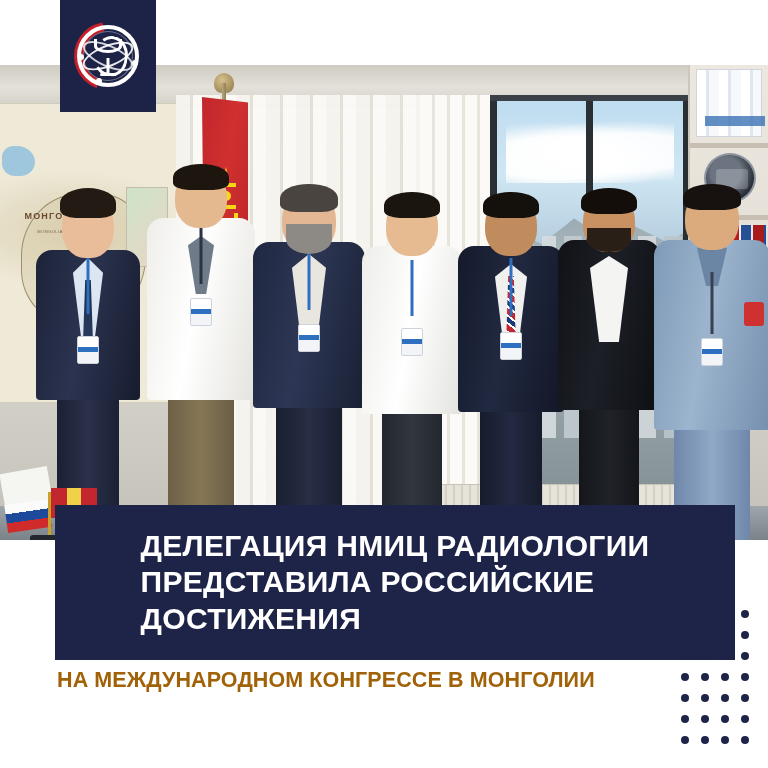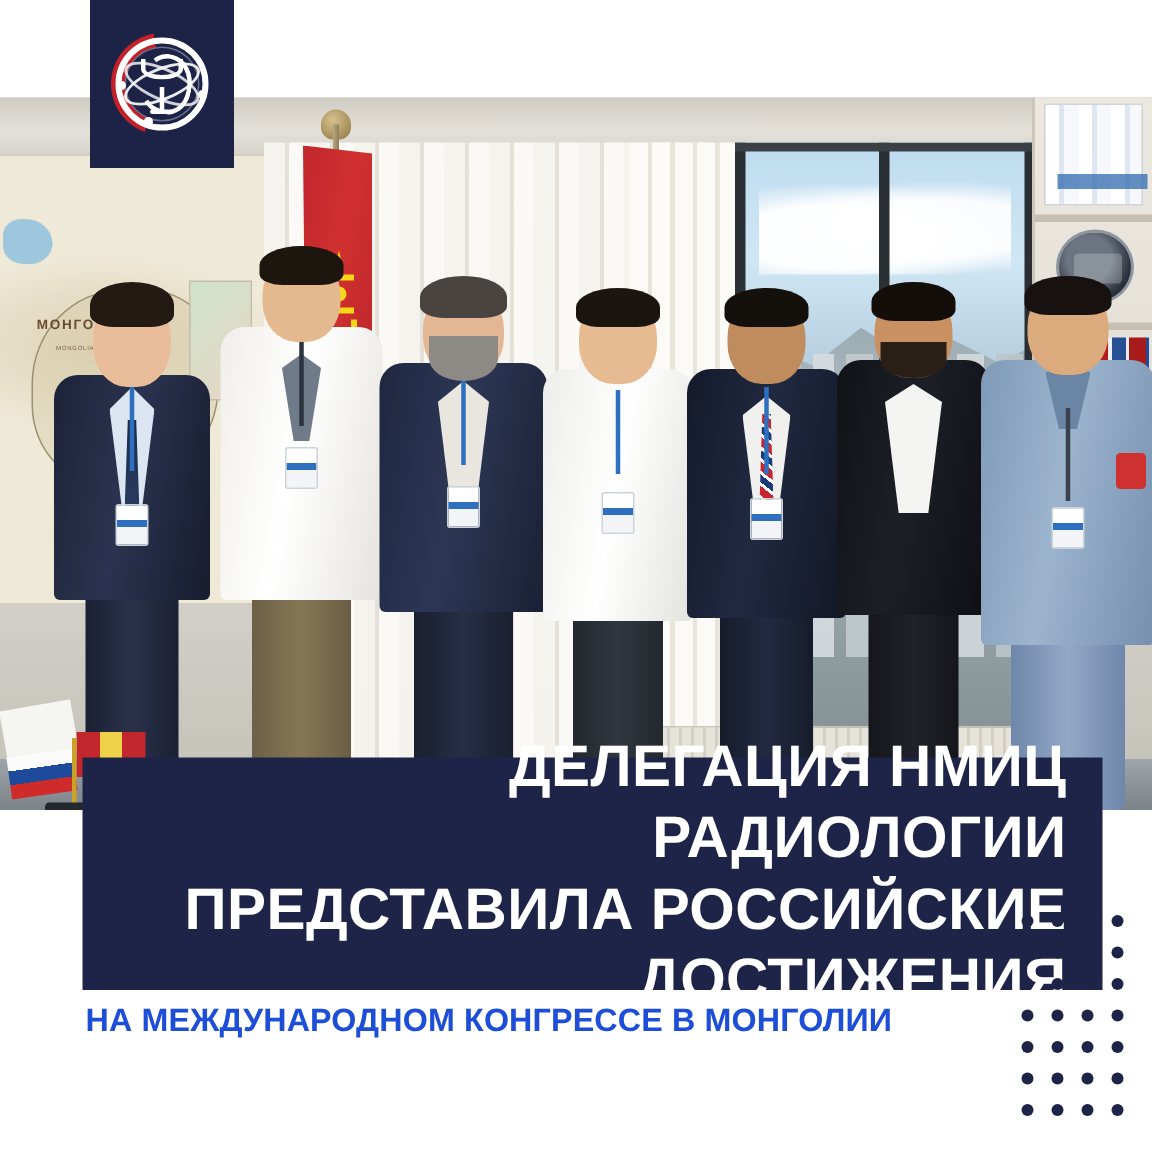--- a/index.html
+++ b/index.html
@@ -192,33 +192,33 @@
   .beard{ position:absolute; left:50%; transform:translateX(-50%); border-radius:0 0 50% 50%; }
   .legs{ position:absolute; left:50%; transform:translateX(-50%); }
 
   
   .title-banner{
     position:absolute; left:55px; top:505px; width:680px; height:155px;
     background:#1e2448; z-index:5;
     display:flex; align-items:center; justify-content:center;
   }
   .title-text{
-    color:#ffffff; font-weight:bold; font-size:39px; line-height:1.21;
-    text-align:right; letter-spacing:.3px; text-transform:uppercase;
+    color:#ffffff; font-weight:bold; font-size:30px; line-height:1.21;
+    text-align:left; letter-spacing:.3px; text-transform:uppercase;
     padding:0 24px; white-space:pre-line;
   }
 
   
   .sub-block{ position:absolute; left:57px; top:663px; width:620px; z-index:6; }
   .sub-line{
     color:#1e2448; font-weight:bold; font-size:20.5px; line-height:1.33;
     letter-spacing:.2px; text-transform:uppercase; white-space:pre-line;
   }
   .sub-red{
-    color:#1d4ed8; font-weight:bold; font-size:21.5px; line-height:1.3;
+    color:#a16207; font-weight:bold; font-size:21.5px; line-height:1.3;
     letter-spacing:.1px; text-transform:uppercase; margin-top:4px;
   }
 
   
   .dotgrid{
     position:absolute; left:681px; top:610px; width:80px; height:150px; z-index:7;
     display:grid; grid-template-columns:repeat(4,20px); grid-template-rows:repeat(7,21px);
   }
   .dot{ width:8px; height:8px; border-radius:50%; background:#1e2448; }
 

